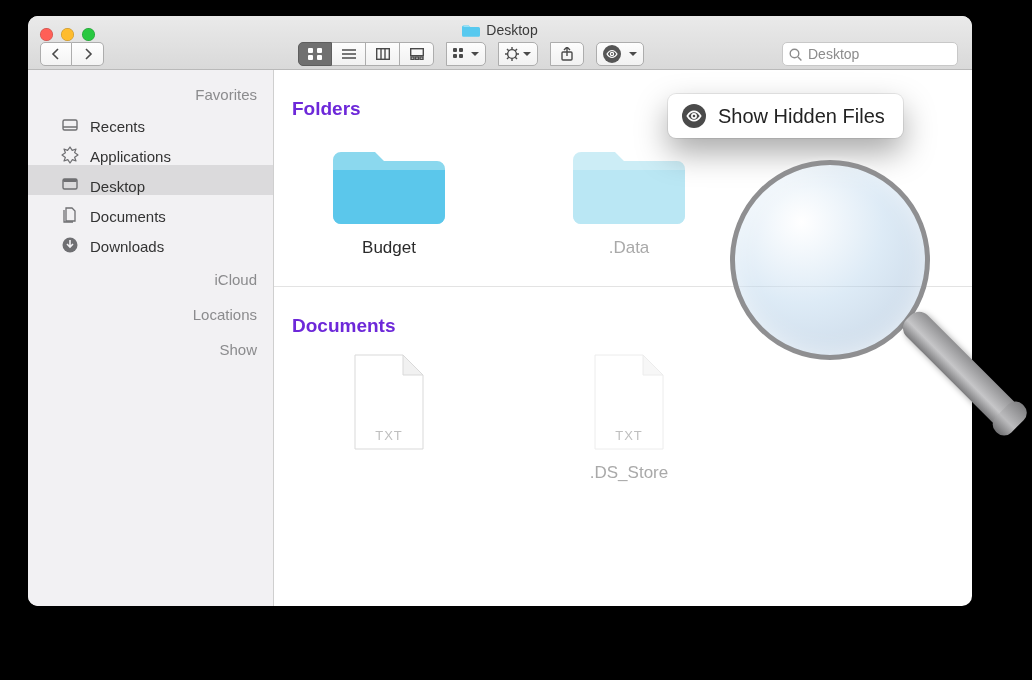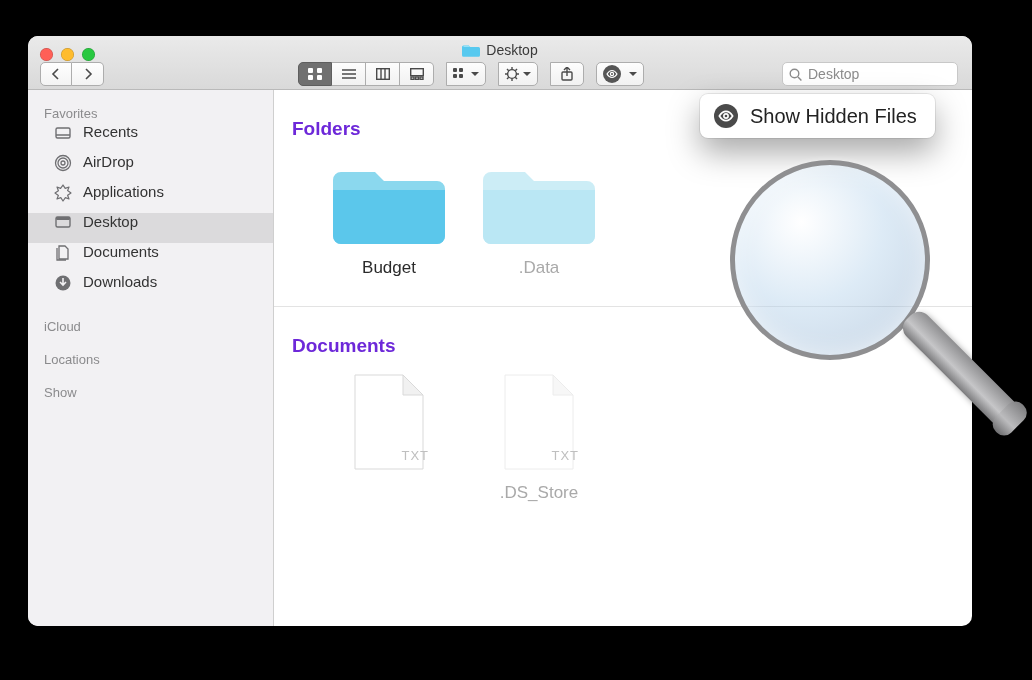--- a/index.html
+++ b/index.html
@@ -1,19 +1,19 @@
 <!DOCTYPE html>
 <html><head>
 <meta charset="utf-8">
 <style>
   * { box-sizing: border-box; }
   html, body { margin:0; padding:0; background:#000; font-family: -apple-system, "Helvetica Neue", Arial, sans-serif; }
   .stage { position:relative; width:1032px; height:680px; }
   .window {
-    position:absolute; left:28px; top:36px; width:944px; height:590px;
+    position:absolute; left:28px; top:16px; width:944px; height:590px;
     border-radius:10px; overflow:hidden;
     box-shadow: 0 24px 60px rgba(0,0,0,0.55), 0 0 0 1px rgba(0,0,0,0.12);
     background:#fff;
   }
   .titlebar {
     position:relative; height:54px;
     background:linear-gradient(#eaeaea,#d9d9d9);
     border-bottom:1px solid #b9b9b9;
   }
   .traffic { position:absolute; left:12px; top:12px; display:flex; gap:8px; }
@@ -61,48 +61,48 @@
     display:flex; align-items:center; padding:0 6px; gap:6px;
     color:#8c8c8c; font-size:14px;
   }
 
   .body { position:absolute; top:54px; bottom:0; left:0; right:0; display:flex; }
   .sidebar {
     width:246px; flex:none; background:#f2f1f3;
     border-right:1px solid #cfcfcf; padding-top:10px;
     font-size:15px; color:#555;
   }
-  .side-label { padding:6px 16px 2px; color:#8b8b8d; font-size:13px; }
-  .side-item { display:flex; align-items:flex-start; gap:10px; height:30px; padding:0 16px 0 25px; color:#333; }
+  .side-label { padding:6px 16px 2px; color:#8b8b8d; font-size:15px;text-align:right; }
+  .side-item { display:flex; align-items:flex-end; gap:10px; height:30px; padding:0 16px 0 32px; color:#333; }
   .side-item .ic { width:20px; height:20px; display:flex; align-items:center; justify-content:center; color:#6f6f72; }
   .side-item.selected { background:#dbdadc; }
   .side-spacer { height:10px; }
 
   .content { flex:1; overflow:auto; }
   .section-header { font-size:19px; font-weight:600; color:#6d28d9; padding:28px 18px 8px; }
   .divider { height:1px; background:#e3e3e3; margin-top:18px; }
-  .grid { display:flex; padding:8px 40px 10px; }
+  .grid { display:flex; gap:90px; padding:8px 40px 10px; }
   .tile { width:150px; text-align:center; }
   .tile .label { margin-top:10px; font-size:17px; color:#2b2b2b; }
   .tile.hidden .label { color:#a9a9a9; }
   .tile.hidden .thumb { opacity:0.75; }
   .thumb { width:112px; height:92px; margin:0 auto; position:relative; }
 
   .folder-svg { width:112px; height:92px; }
   .doc-svg { width:80px; height:100px; margin:0 auto; display:block; }
   .doc-wrap { width:80px; margin:0 auto; position:relative; }
-  .doc-ext { position:absolute; bottom:10px; width:100%; text-align:right; color:#bfbfbf; font-size:13px; letter-spacing:1px;margin-top:20px; }
+  .doc-ext { position:absolute; bottom:10px; width:100%; text-align:center; color:#bfbfbf; font-size:13px; letter-spacing:1px;margin-top:20px; }
 
   
   .popover {
     position:absolute; left:668px; top:94px;
     background:#fff; border-radius:8px; padding:10px 18px 10px 14px;
     box-shadow: 0 14px 32px rgba(0,0,0,0.35), 0 0 0 1px rgba(0,0,0,0.08);
     display:flex; align-items:center; gap:12px;
-    font-size:20px; color:#222;margin-left:32px;
+    font-size:20px; color:#222;
   }
   .popover .eye-circle { width:24px; height:24px; background:#4a4a4a; }
 
   
   .magnifier { position:absolute; left:730px; top:160px; width:290px; height:290px; pointer-events:none; }
   .lens {
     width:200px; height:200px; border-radius:50%;
     background: radial-gradient(circle at 35% 30%, rgba(255,255,255,0.75), rgba(180,210,235,0.45) 45%, rgba(120,160,200,0.35) 75%);
     border:5px solid #8f8f91;
     box-shadow: inset 0 0 24px rgba(255,255,255,0.6), 0 0 6px rgba(255,255,255,0.4);
@@ -270,32 +270,20 @@
         <div class="side-item">
           <span class="ic">
             <svg width="18" height="18" viewBox="0 0 18 18">
                 <rect x="2" y="4" width="14" height="10" rx="1.5" fill="none" stroke="currentColor" stroke-width="1.4"></rect>
                 <line x1="2" y1="11" x2="16" y2="11" stroke="currentColor" stroke-width="1.4"></line>
               </svg>
           </span>
           <span>Recents</span>
         </div>
 
-        <div class="side-item">
-          <span class="ic">
-            <svg width="18" height="18" viewBox="0 0 18 18">
-                <g fill="none" stroke="currentColor" stroke-width="1.3">
-                  <circle cx="9" cy="9" r="2"></circle>
-                  <circle cx="9" cy="9" r="5"></circle>
-                  <circle cx="9" cy="9" r="7.5"></circle>
-                </g>
-              </svg>
-          </span>
-          <span>AirDrop</span>
-        </div>
 
         <div class="side-item">
           <span class="ic">
             <svg width="18" height="18" viewBox="0 0 18 18">
                 <path d="M9 1l2.2 3.4L15 3l-1.4 3.6L17 9l-3.4 2.2L15 15l-3.6-1.4L9 17l-2.2-3.4L3 15l1.4-3.6L1 9l3.4-2.2L3 3l3.6 1.4z" fill="none" stroke="currentColor" stroke-width="1.2" stroke-linejoin="round"></path>
               </svg>
           </span>
           <span>Applications</span>
         </div>
 

